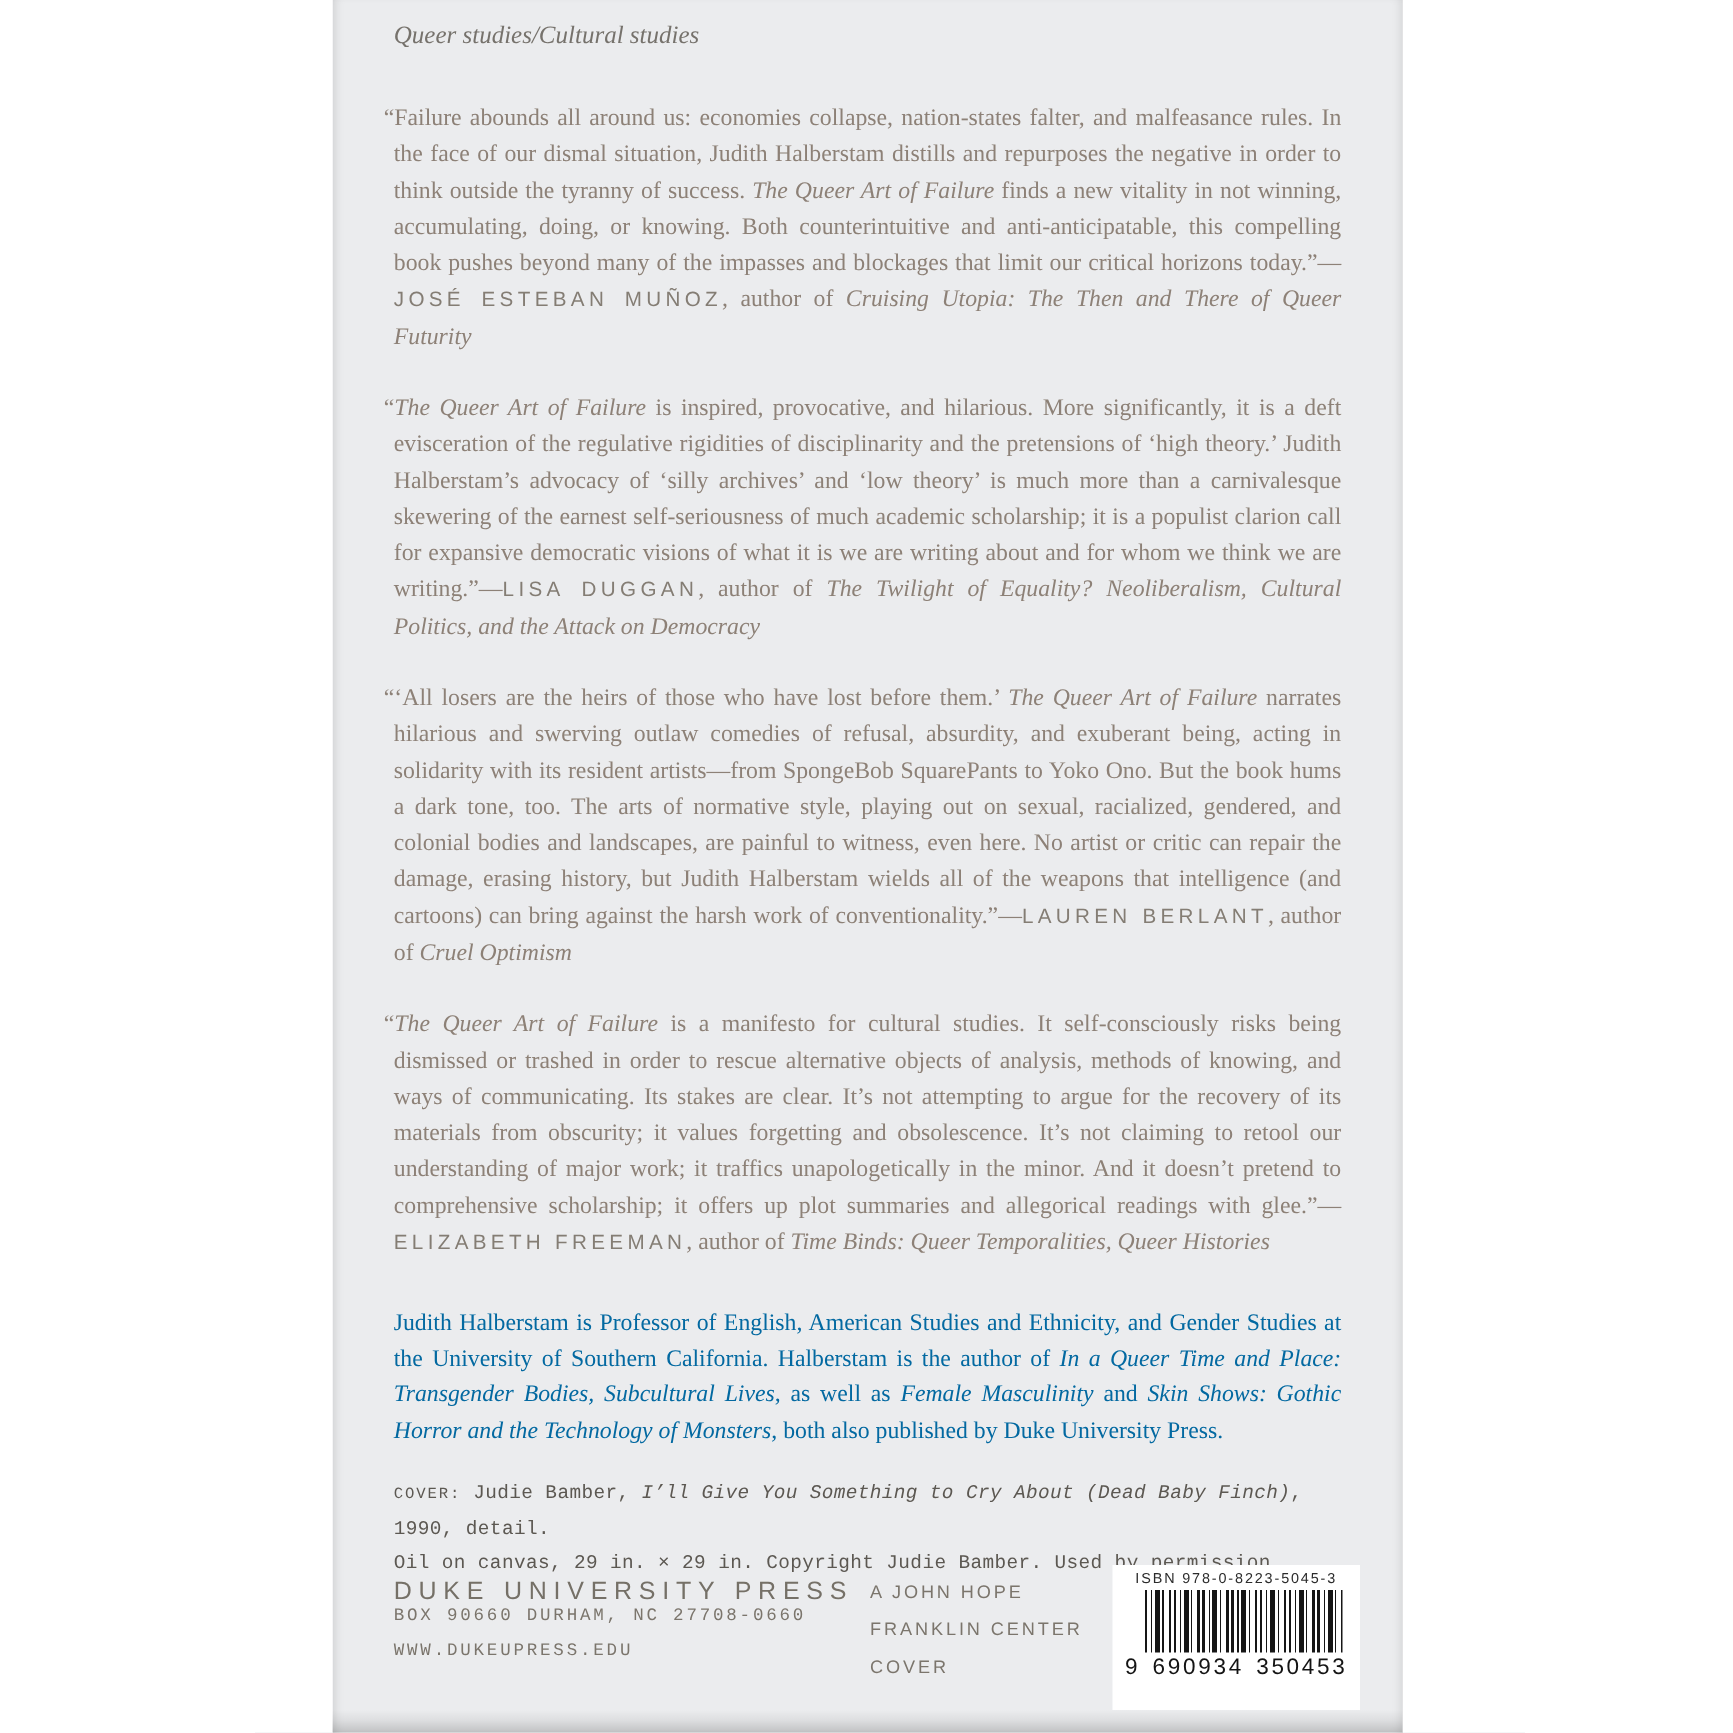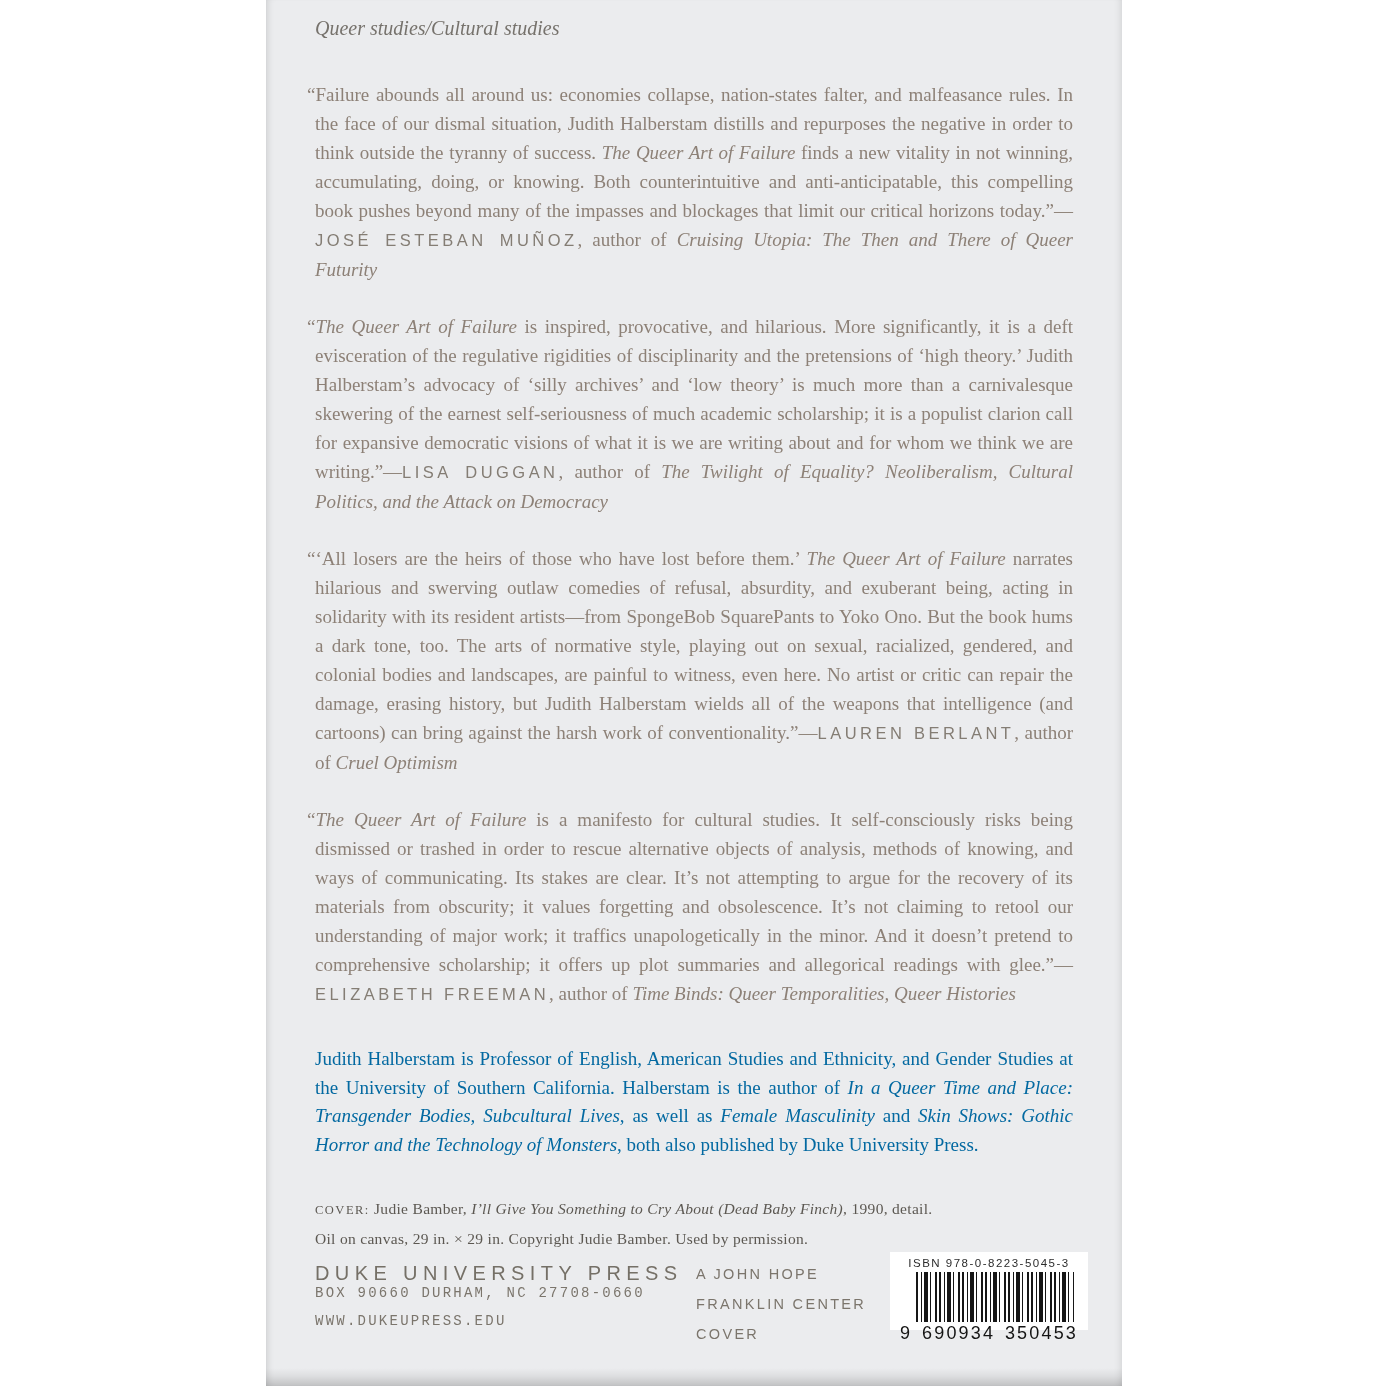--- a/index.html
+++ b/index.html
@@ -46,25 +46,25 @@
     color: #847d74;
   }
   .bio {
     font-size: 19px;
     line-height: 28.5px;
     color: #0369a1;
     text-align: justify;
     margin: 36px 0 0 0;
   }
   .credit {
-    font-family: Liberation Serif, serif;
+    font-family: Liberation Mono, monospace;
     font-size: 15.5px;
     line-height: 27.5px;
     color: #5c5852;
-    margin-top: 36px;
+    margin-top: 22px;
     letter-spacing: 0.02em;
   }
   .credit .sc {
     font-size: 12.5px;
     letter-spacing: 0.12em;
   }
   .press {
     position: absolute; left: 49px; top: 1262px;
     font-family: "Liberation Sans", sans-serif;
     color: #7b756c;
@@ -83,21 +83,21 @@
   .center-note {
     position: absolute; left: 430px; top: 1266px;
     font-family: "Liberation Sans", sans-serif;
     font-size: 14.5px;
     letter-spacing: 0.16em;
     color: #7b756c;
   }
   .center-note div { margin-bottom: 14px; }
   .barcode-box {
     position: absolute; left: 624px; top: 1252px;
-    width: 198px; height: 78px;
+    width: 198px; height: 116px;
     background: #ffffff;
     box-sizing: border-box;
     padding: 5px 10px 0 10px;
   }
   .isbn-line {
     font-family: "Liberation Sans", sans-serif;
     font-size: 11.5px;
     letter-spacing: 0.13em;
     color: #2c2c2c;
     text-align: center;

